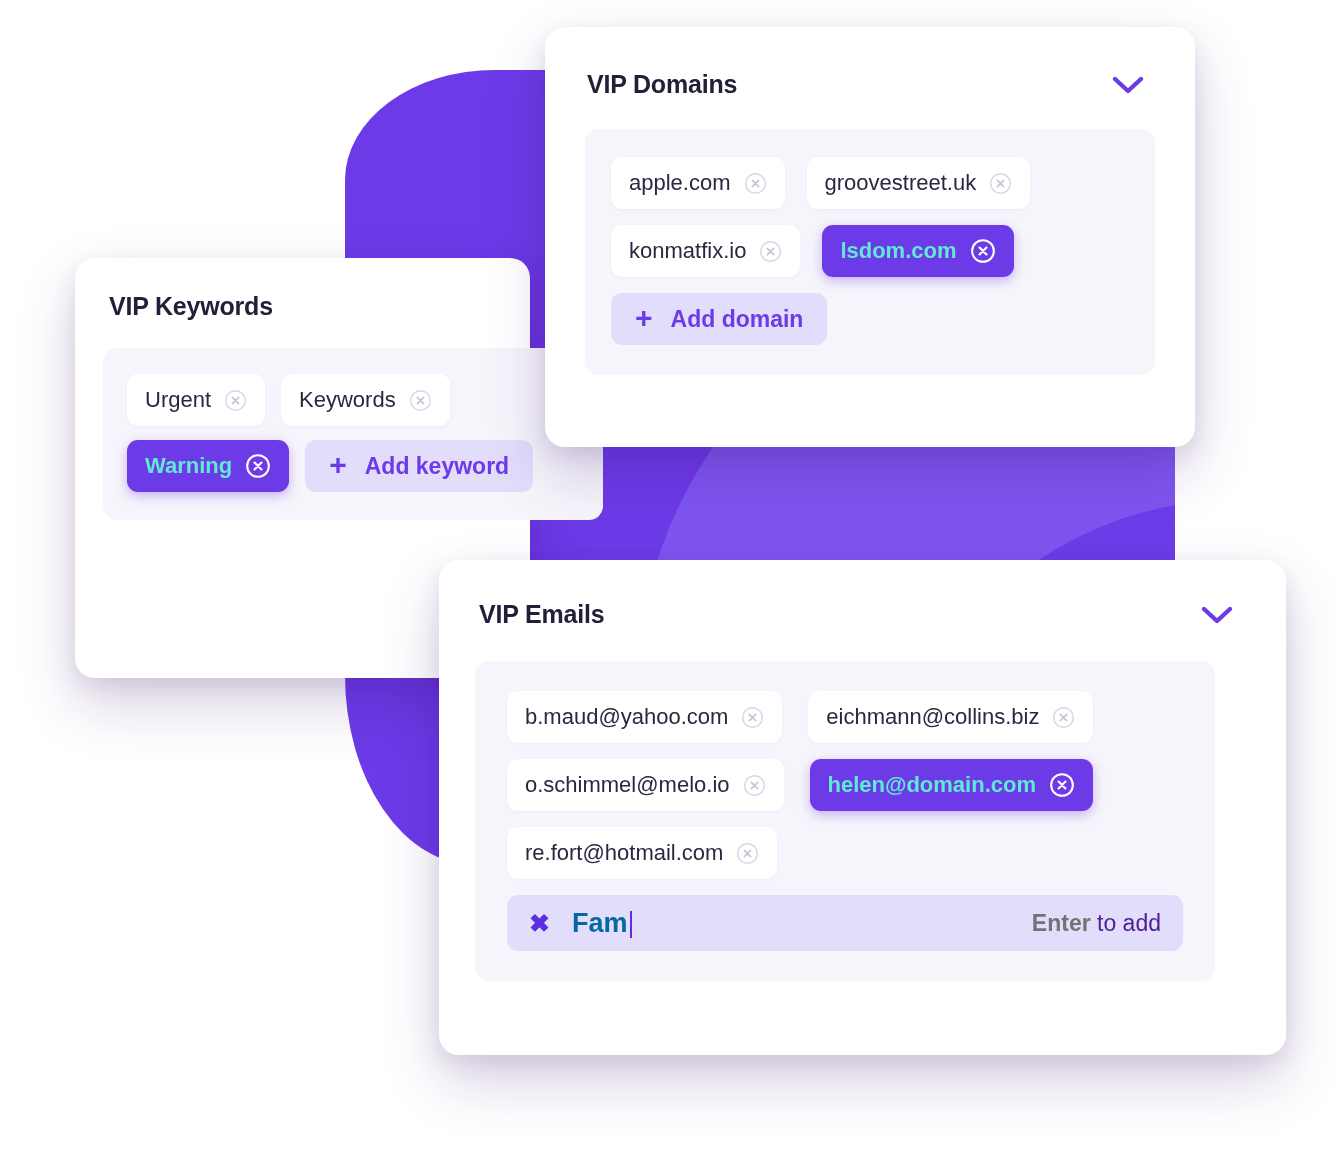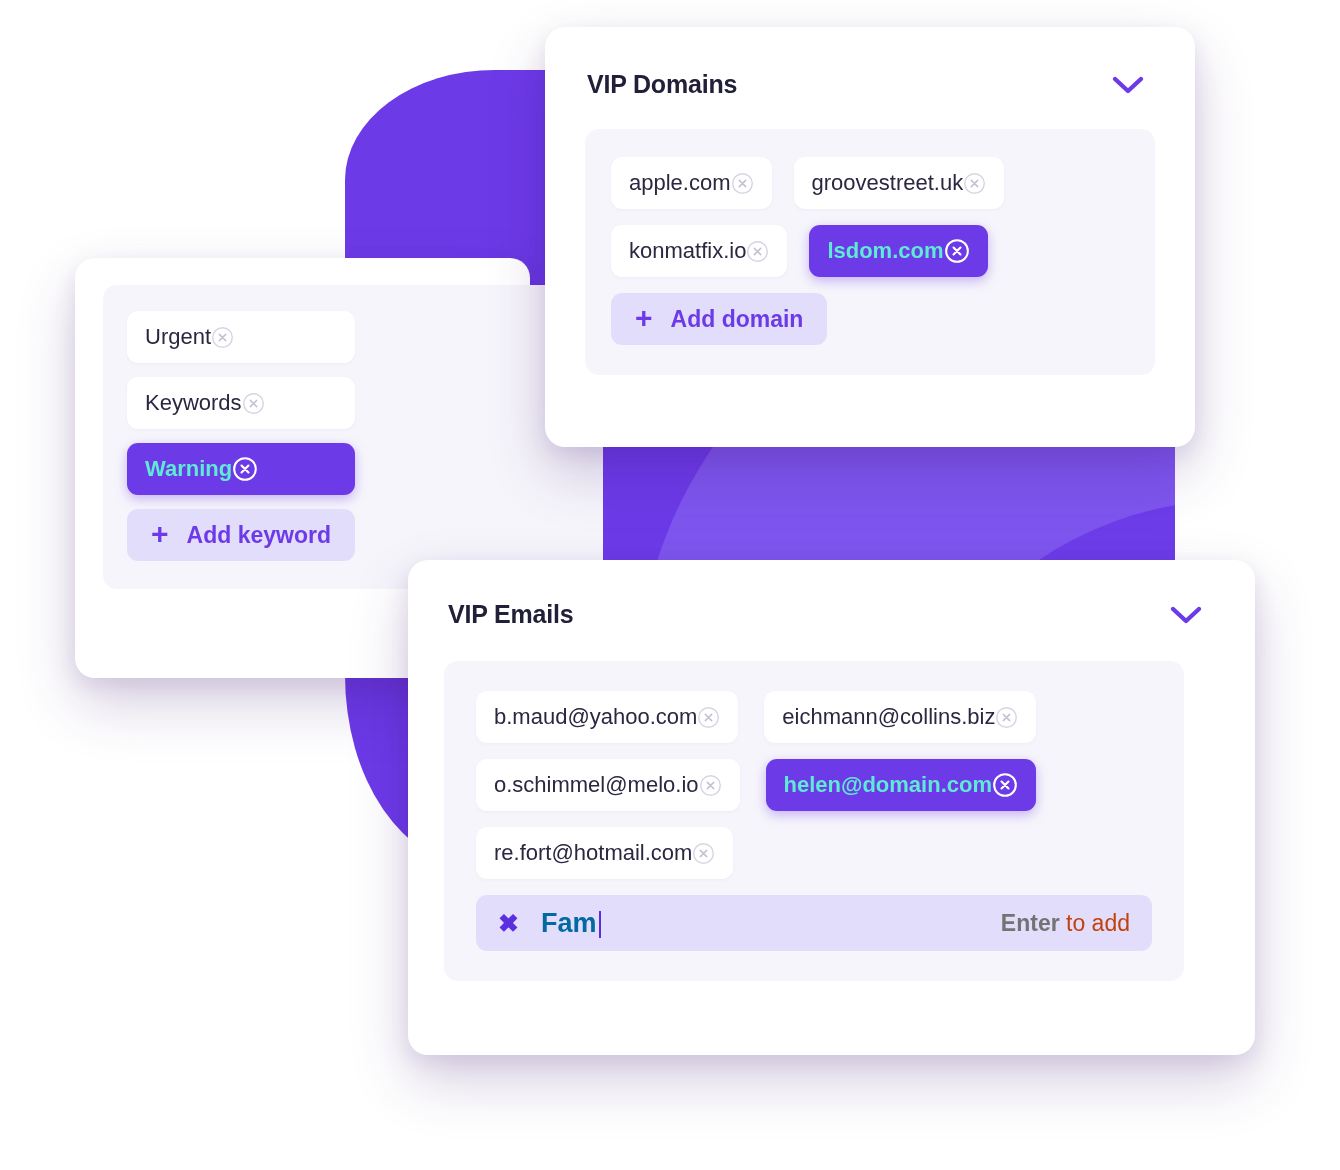--- a/index.html
+++ b/index.html
@@ -90,20 +90,21 @@
     border-radius: 14px;
     display: flex;
     flex-wrap: wrap;
     align-content: flex-start;
   }
 
   
   .chip {
     display: inline-flex;
     align-items: center;
+    gap: 13px;
     background: #ffffff;
     border-radius: 11px;
     padding: 0 18px;
     height: 52px;
     color: #2a2740;
     font-size: 22px;
     white-space: nowrap;
     box-shadow: 0 1px 3px rgba(70, 40, 130, 0.05);
   }
   .chip.active {
@@ -159,48 +160,51 @@
   .caret {
     display: inline-block;
     width: 2px;
     height: 27px;
     background: #5b2ee0;
     margin-left: 3px;
     vertical-align: -6px;
   }
   .entry-hint { margin-left: auto; font-size: 23px; }
   .entry-hint b { color: #737373; font-weight: bold; }
-  .entry-hint span { color: #c2410c; }
+  .entry-hint span { color: #4c1d95; }
 
   
   #card-keywords { left: 75px;  top: 258px; width: 455px; height: 420px; }
   #card-keywords .card-head { padding: 34px 34px 0 34px; }
-  #card-keywords .panel { margin: 27px 0 0 28px; width: 500px; padding: 26px 0 28px 24px; gap: 14px 16px; flex-direction: column; }
+  #card-keywords .panel { margin: 27px 0 0 28px; width: 500px; padding: 26px 0 28px 24px; gap: 14px 16px; }
 
   #card-domains { left: 545px; top: 27px;  width: 650px; height: 420px; }
   #card-domains .card-head { padding: 43px 50px 0 42px; gap: 35px; }
   #card-domains .panel { margin: 30px 0 0 40px; width: 570px; padding: 28px 0 30px 26px; gap: 16px 22px; }
 
-  #card-emails  { left: 408px; top: 560px; width: 847px; height: 495px; }
+  #card-emails  { left: 439px; top: 560px; width: 847px; height: 495px; }
   #card-emails .card-head { padding: 40px 52px 0 40px; }
   #card-emails .panel { margin: 32px 0 0 36px; width: 740px; padding: 30px 32px 30px 32px; gap: 16px 26px; }
   #card-emails .entry-wrap { width: 100%; }
 </style>
 </head>
 <body>
 
 <div id="stage">
 
   <div class="blob">
     <div class="blob-glow"></div>
     <div class="blob-glow2"></div>
     <div class="dot-grid"></div>
   </div>
 
   <div class="card" id="card-keywords">
+    <div class="card-head">
+      <div class="card-title">VIP Keywords</div>
+    </div>
     <div class="panel">
 
       <div class="chip">
         <span>Urgent</span>
         <span class="chip-x">
           <svg width="23" height="23" viewBox="0 0 24 24">
               <circle cx="12" cy="12" r="10.2" fill="none" stroke="#d7d5e4" stroke-width="1.5"></circle>
               <path d="M8.7 8.7l6.6 6.6M15.3 8.7l-6.6 6.6" stroke="#c3c1d4" stroke-width="1.6" stroke-linecap="round"></path>
             </svg>
         </span>

